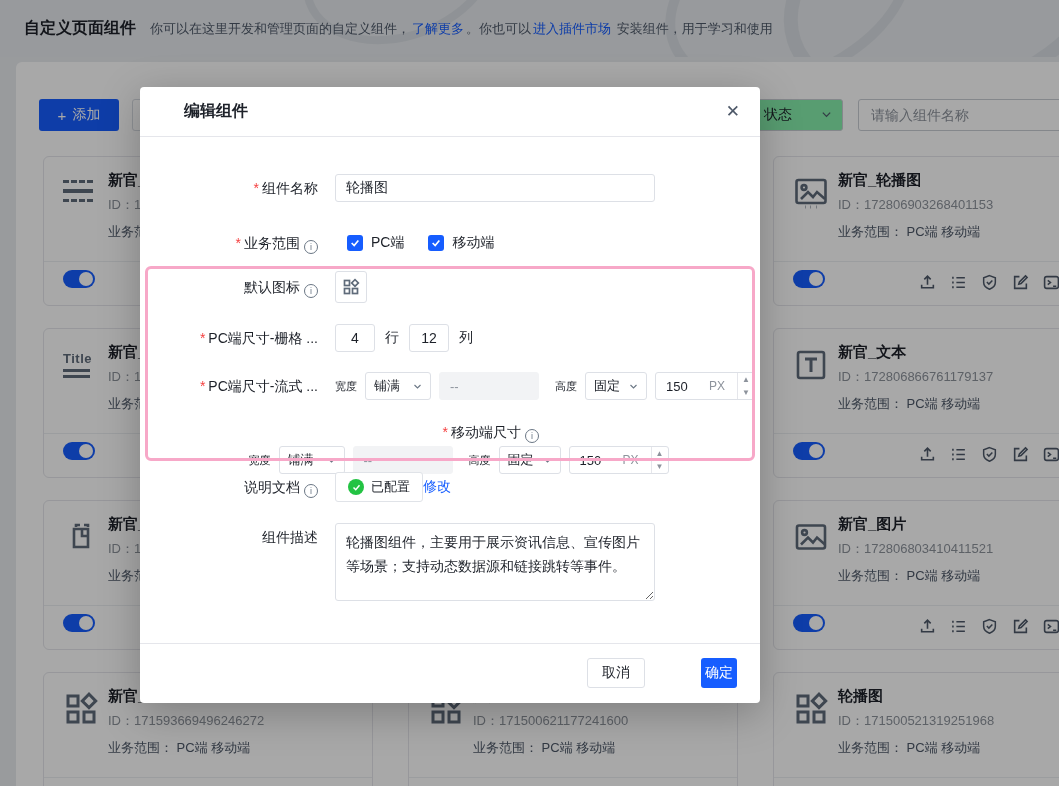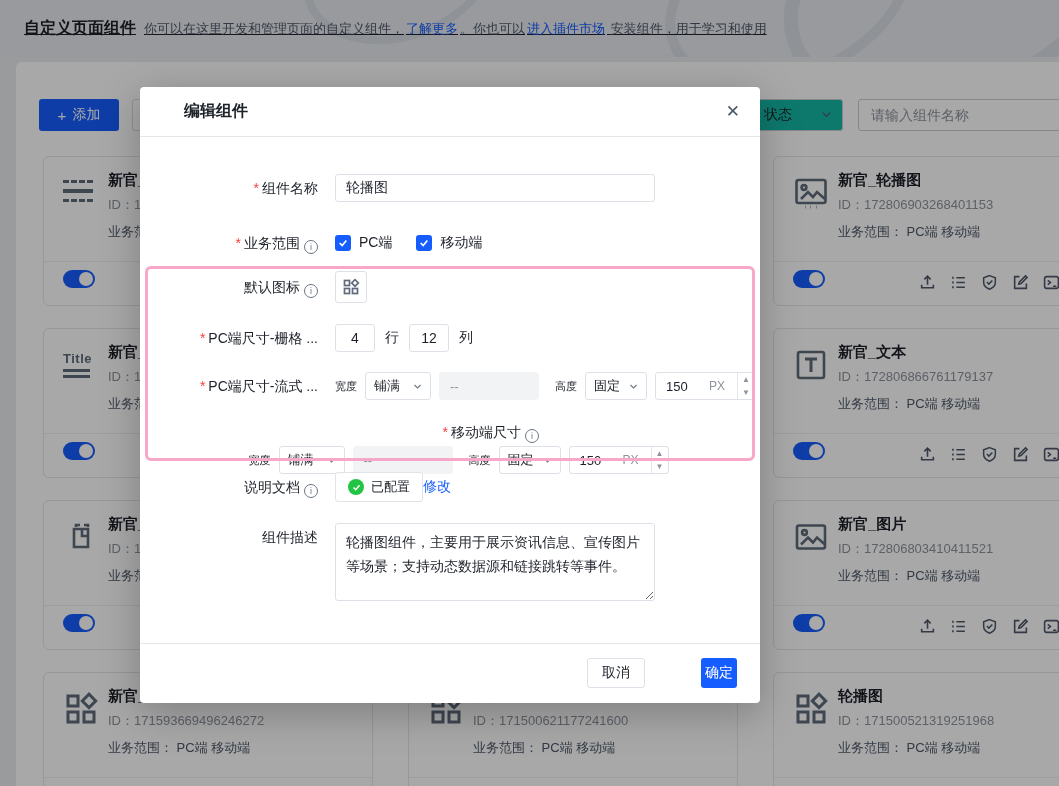--- a/index.html
+++ b/index.html
@@ -5,35 +5,35 @@
   * { margin:0; padding:0; box-sizing:border-box; }
   html,body { width:1059px; height:786px; overflow:hidden; }
   body { position:relative; background:#e9ebef; font-family:"Liberation Sans","DejaVu Sans",sans-serif; color:#1d2129; }
 
   
   .hdr { position:absolute; left:0; top:0; width:1059px; height:57px; background:#e7eaee; overflow:hidden; }
   .swirl { position:absolute; border:14px solid rgba(120,138,160,.12); border-radius:50%; }
   .swirl.a { width:340px; height:220px; right:-60px; top:-120px; transform:rotate(-18deg); }
   .swirl.b { width:260px; height:170px; right:140px; top:-90px; transform:rotate(-24deg); border-width:10px; }
   .swirl.c { width:200px; height:140px; left:300px; top:-100px; transform:rotate(-20deg); border-width:8px; }
-  .hdr-line { position:absolute; left:24px; top:0; height:57px; display:flex; align-items:center; gap:8px; z-index:2;text-decoration:underline; }
+  .hdr-line { position:absolute; left:24px; top:0; height:57px; display:flex; align-items:center; gap:14px; z-index:2; }
   .hdr-title { font-size:16px; font-weight:bold; color:#1d2129; }
   .hdr-desc { font-size:13px; color:#4e5969; }
   .hdr-desc a { color:#165dff; text-decoration:none; margin:0 2px; }
 
   
   .panel { position:absolute; left:16px; top:62px; width:1043px; height:724px; background:#fff; border-radius:6px 0 0 0; }
 
   
   .btn-add { position:absolute; left:39px; top:99px; width:80px; height:32px; background:#165dff; color:#fff;
              border:none; border-radius:3px; font-size:14px; display:flex; align-items:center; justify-content:center; gap:6px; cursor:pointer; }
   .btn-add .plus { font-size:15px; line-height:1; }
   .btn-ghost { position:absolute; left:132px; top:99px; width:96px; height:32px; background:#fff; border:1px solid #d8dce3; border-radius:3px; }
   .sel-status { position:absolute; left:718px; top:99px; width:125px; height:32px; border:1px solid #c9cdd4; border-radius:3px;
-                background:#14b8a6; display:flex; align-items:center; font-size:14px; color:#1d2129; }
+                background:#86efac; display:flex; align-items:center; font-size:14px; color:#1d2129; }
   .sel-status .txt { padding-left:45px; }
   .sel-status .chev { margin-left:auto; margin-right:10px; color:#4e5969; }
   .inp-search { position:absolute; left:858px; top:99px; width:205px; height:32px; border:1px solid #c9cdd4; border-radius:3px;
                 padding:0 12px; font-size:14px; color:#1d2129; background:#fff; outline:none; font-family:inherit; }
   .inp-search::placeholder { color:#8d939c; }
 
   
   .card { position:absolute; width:330px; height:150px; background:#fff; border:1px solid #e5e6eb; border-radius:6px; }
   .card .cicon { position:absolute; left:19px; top:18px; width:36px; height:36px; color:#5f6b7a; }
   .card .ctitle { position:absolute; left:64px; top:14px; font-size:15px; font-weight:bold; color:#1d2129; white-space:nowrap; }
@@ -78,21 +78,21 @@
   .sel.w66 { width:66px; } .sel.w62 { width:62px; }
   .numbox { width:100px; height:28px; border:1px solid #dde0e6; border-radius:3px; display:flex; align-items:center; background:#fff; }
   .numbox .nval { flex:1; padding-left:10px; font-size:13px; color:#1d2129; }
   .numbox .nunit { font-size:12px; color:#8d939c; margin-right:12px; }
   .numbox .spin { width:17px; height:100%; border-left:1px solid #e5e6eb; display:flex; flex-direction:column; }
   .numbox .spin span { flex:1; display:flex; align-items:center; justify-content:center; font-size:8px; color:#8d939c; cursor:pointer; line-height:1; }
   .unit-lbl { font-size:14px; color:#1d2129; margin:0 10px; }
   .ctl-lbl { font-size:11px; color:#1d2129; margin-right:8px; }
   .gap8 { margin-right:8px; }
 
-  .cbx { display:flex; align-items:center; font-size:14px; color:#1d2129; cursor:pointer; }
+  .cbx { display:flex; align-items:center; font-size:14px; color:#1d2129; cursor:pointer;margin-left:12px; }
   .cbx .box { width:16px; height:16px; background:#165dff; border-radius:3px; display:flex; align-items:center; justify-content:center; margin-right:8px; }
   .cbx + .cbx { margin-left:24px; }
 
   .icon-btn { width:32px; height:32px; border:1px solid #dde0e6; border-radius:3px; background:#fff; display:flex;
               align-items:center; justify-content:center; color:#5f6b7a; cursor:pointer; }
 
   .tag-cfg { height:30px; border:1px solid #e0e3e8; border-radius:3px; background:#fff; display:flex; align-items:center;
              padding:0 12px; gap:7px; font-size:13px; color:#1d2129; cursor:pointer; }
   .grn { width:16px; height:16px; border-radius:50%; background:#23c343; display:flex; align-items:center; justify-content:center; }
   .lnk { color:#165dff; font-size:14px; text-decoration:none; cursor:pointer; }

